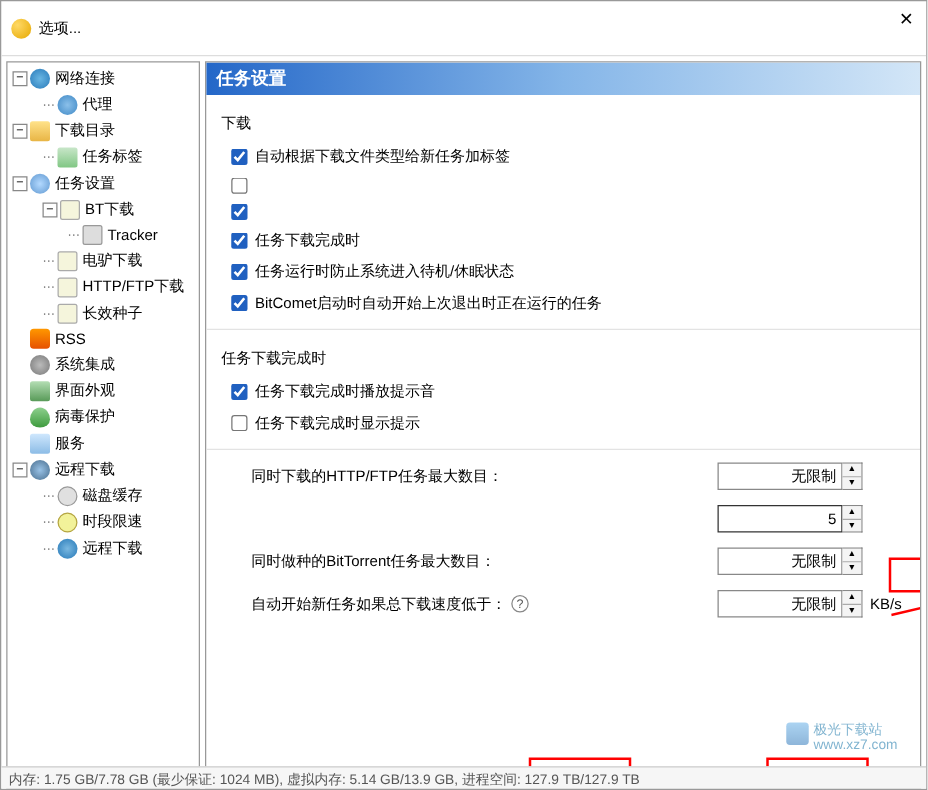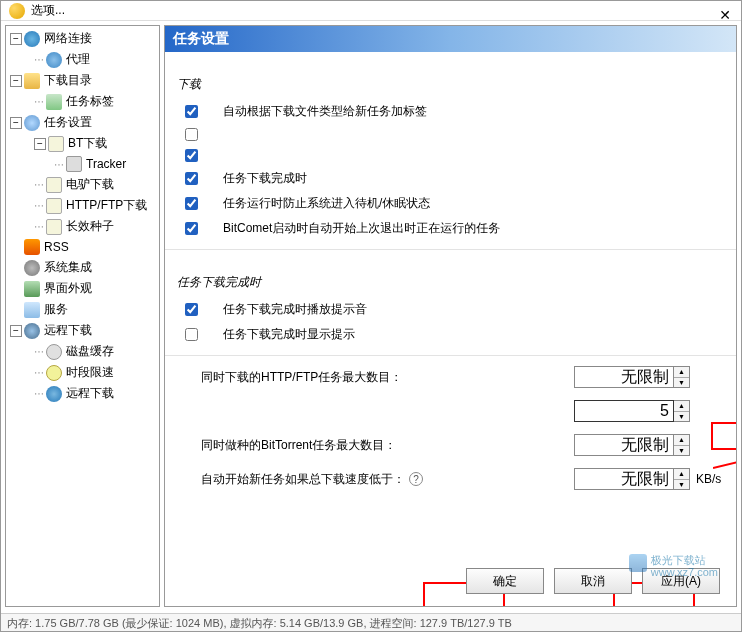--- a/index.html
+++ b/index.html
@@ -1,18 +1,18 @@
 <!DOCTYPE html>
 <html><head>
   <meta charset="utf-8">
   <style>
     * { box-sizing: border-box; margin: 0; padding: 0; }
     body { font-family: "Microsoft YaHei", "SimSun", sans-serif; font-size: 12px; background: #f0f0f0; }
     .window { width: 742px; height: 632px; background: #fff; border: 1px solid #999; position: relative; overflow: hidden; }
-    .titlebar { height: 20px; display: flex; align-items: center; padding: 0 8px; border-bottom: 1px solid #ddd; position: relative; }
+    .titlebar { height: 44px; display: flex; align-items: center; padding: 0 8px; border-bottom: 1px solid #ddd; position: relative; }
     .titlebar-icon { width: 16px; height: 16px; border-radius: 50%; background: radial-gradient(circle at 5px 5px, #ffd966, #e6a800); margin-right: 6px; }
     .titlebar-title { font-size: 12px; }
     .close-btn { position: absolute; right: 6px; top: 4px; width: 20px; height: 20px; display: flex; align-items: center; justify-content: center; cursor: pointer; font-size: 14px; }
     .body { display: flex; height: 590px; padding: 4px; }
     .sidebar { width: 155px; border: 1px solid #999; background: #fff; overflow: auto; padding-top: 2px; }
     .tree-item { display: flex; align-items: center; padding: 2px 4px; cursor: pointer; white-space: nowrap; }
     .tree-item.indent-1 { padding-left: 28px; }
     .tree-item.indent-2 { padding-left: 48px; }
     .tree-toggle { width: 12px; height: 12px; display: inline-flex; align-items: center; justify-content: center; border: 1px solid #888; margin-right: 2px; font-size: 10px; line-height: 1; cursor: pointer; }
     .tree-icon { width: 16px; height: 16px; margin-right: 4px; display: inline-block; border-radius: 2px; }
@@ -31,27 +31,27 @@
     .icon-advanced { background: radial-gradient(circle, #99c2e6, #476c8c); border-radius: 50%; }
     .icon-disk { background: #e0e0e0; border: 1px solid #999; border-radius:50%; }
     .icon-time { background: #f2f29a; border-radius: 50%; border:1px solid #b5a642; }
     .icon-remote { background: radial-gradient(circle, #7ab8e0, #2578b8); border-radius: 50%; }
     .dotted { color:#888; margin-right:2px; font-size:10px; }
 
     .content { flex: 1; margin-left: 4px; border: 1px solid #999; background: #fff; position: relative; overflow: hidden; }
     .content-title { background: linear-gradient(to right, #2467c8, #84b5e8, #d3e6f7); color: #fff; font-size: 14px; padding: 4px 8px; font-weight: bold; }
     .section { padding: 4px 12px 8px 12px; border-bottom: 1px solid #e3e3e3; }
     .section.noborder { border-bottom: none; }
-    .section-label { font-size: 12px; margin-bottom:6px; margin-top: 20px; font-style: italic; }
-    .check-row { display: flex; align-items: center; padding: 4px 8px 4px 8px; gap: 19px; }
+    .section-label { font-size: 12px; margin-bottom:6px; margin-top: 10px; }
+    .check-row { display: flex; align-items: center; padding: 4px 8px 4px 8px; }
     .check-row input[type=checkbox] { width: 13px; height: 13px; margin-right: 6px; border: 1px solid #2060c0; accent-color: #2060c0; }
     .field-row { display: flex; align-items: center; padding: 6px 0 6px 24px; }
     .field-label { flex: 0 0 auto; }
     .spacer { flex: 1; }
-    .num-input { width: 100px; height: 22px; border: 1px solid #888; text-align: right; padding-right: 4px; font-size:16px; }
+    .num-input { width: 100px; height: 22px; border: 1px solid #888; text-align: right; padding-right: 4px; font-size:12px; }
     .num-input.focus { border: 1px solid #333; }
     .spinner { width: 16px; height: 22px; display: flex; flex-direction: column; border: 1px solid #888; border-left: none; }
     .spinner-btn { flex: 1; display: flex; align-items: center; justify-content: center; font-size: 7px; cursor: pointer; background: #f4f4f4; line-height:1; }
     .spinner-btn:first-child { border-bottom: 1px solid #aaa; }
     .unit { margin-left: 6px; min-width:28px; }
     .info-icon { display:inline-flex; width:14px; height:14px; border:1px solid #888; border-radius:50%; align-items:center; justify-content:center; font-size:10px; color:#555; margin-left:4px; cursor:pointer; }
     .button-bar { position: absolute; bottom: 12px; right: 16px; display: flex; gap: 10px; }
     .btn { width: 78px; height: 26px; border: 1px solid #888; background: linear-gradient(#fdfdfd, #e5e5e5); cursor: pointer; font-size:12px; display:flex; align-items:center; justify-content:center; }
     .highlight-red { position:absolute; border:2px solid red; pointer-events:none; }
     .red-arrow { position:absolute; width:120px; height:30px; pointer-events:none; }
@@ -130,20 +130,25 @@
         <span class="tree-icon icon-gears"></span>
         <span>系统集成</span>
       </div>
       <div class="tree-item">
         <span style="width:14px"></span>
         <span class="tree-icon icon-skin"></span>
         <span>界面外观</span>
       </div>
       <div class="tree-item">
         <span style="width:14px"></span>
+        <span class="tree-icon icon-shield"></span>
+        <span>病毒保护</span>
+      </div>
+      <div class="tree-item">
+        <span style="width:14px"></span>
         <span class="tree-icon icon-service"></span>
         <span>服务</span>
       </div>
       <div class="tree-item">
         <span class="tree-toggle">−</span>
         <span class="tree-icon icon-advanced"></span>
         <span>远程下载</span>
       </div>
       <div class="tree-item indent-1">
         <span class="dotted">⋯</span>
@@ -247,25 +252,20 @@
       </div>
 
       <div class="highlight-red" style="left:546px; top:396px; width:123px; height:28px;"></div>
       <svg class="red-arrow" style="left:548px; top:414px;">
         <line x1="0" y1="28" x2="110" y2="2" stroke="red" stroke-width="2"></line>
         <polygon points="110,2 100,0 103,10" fill="red"></polygon>
       </svg>
       <div class="highlight-red" style="left:258px; top:556px; width:82px; height:30px;"></div>
       <div class="highlight-red" style="left:448px; top:556px; width:82px; height:30px;"></div>
 
-      <div class="button-bar">
-        <button class="btn">确定</button>
-        <button class="btn">取消</button>
-        <button class="btn">应用(A)</button>
-      </div>
 
       <div class="watermark">
         <span class="watermark-icon"></span>
         <span style="white-space:pre; font-size:11px; line-height:1.1;">极光下载站
 www.xz7.com</span>
       </div>
     </div>
   </div>
   <div class="status-bar">内存: 1.75 GB/7.78 GB (最少保证: 1024 MB), 虚拟内存: 5.14 GB/13.9 GB, 进程空间: 127.9 TB/127.9 TB</div>
 </div>

